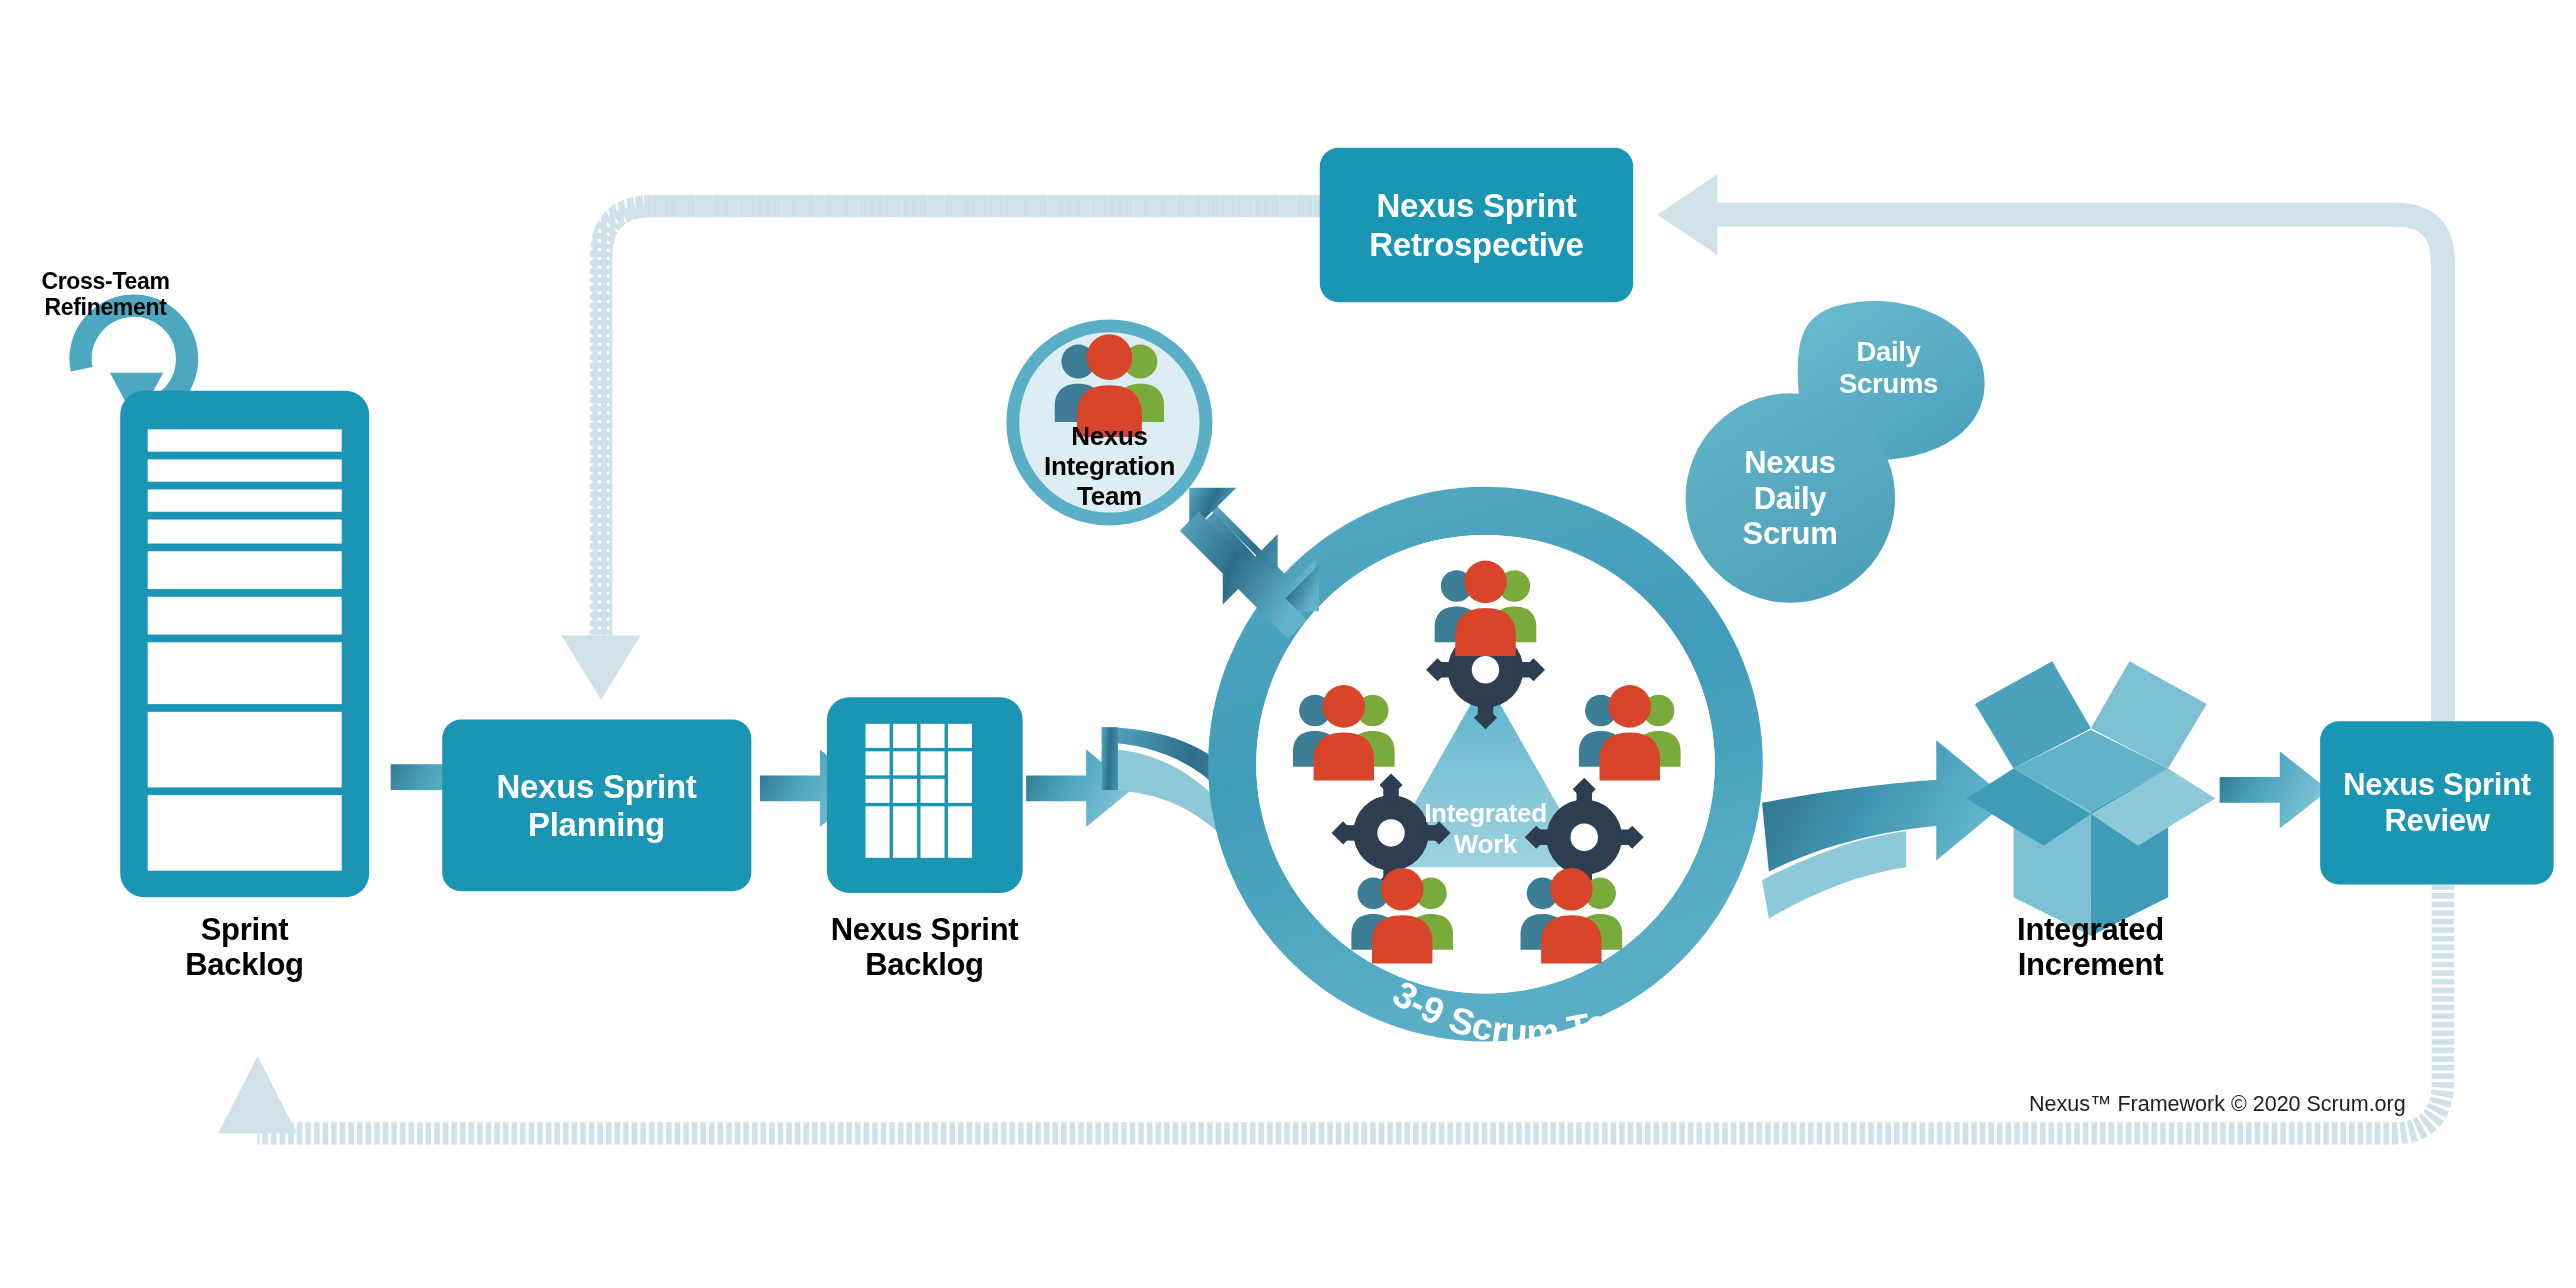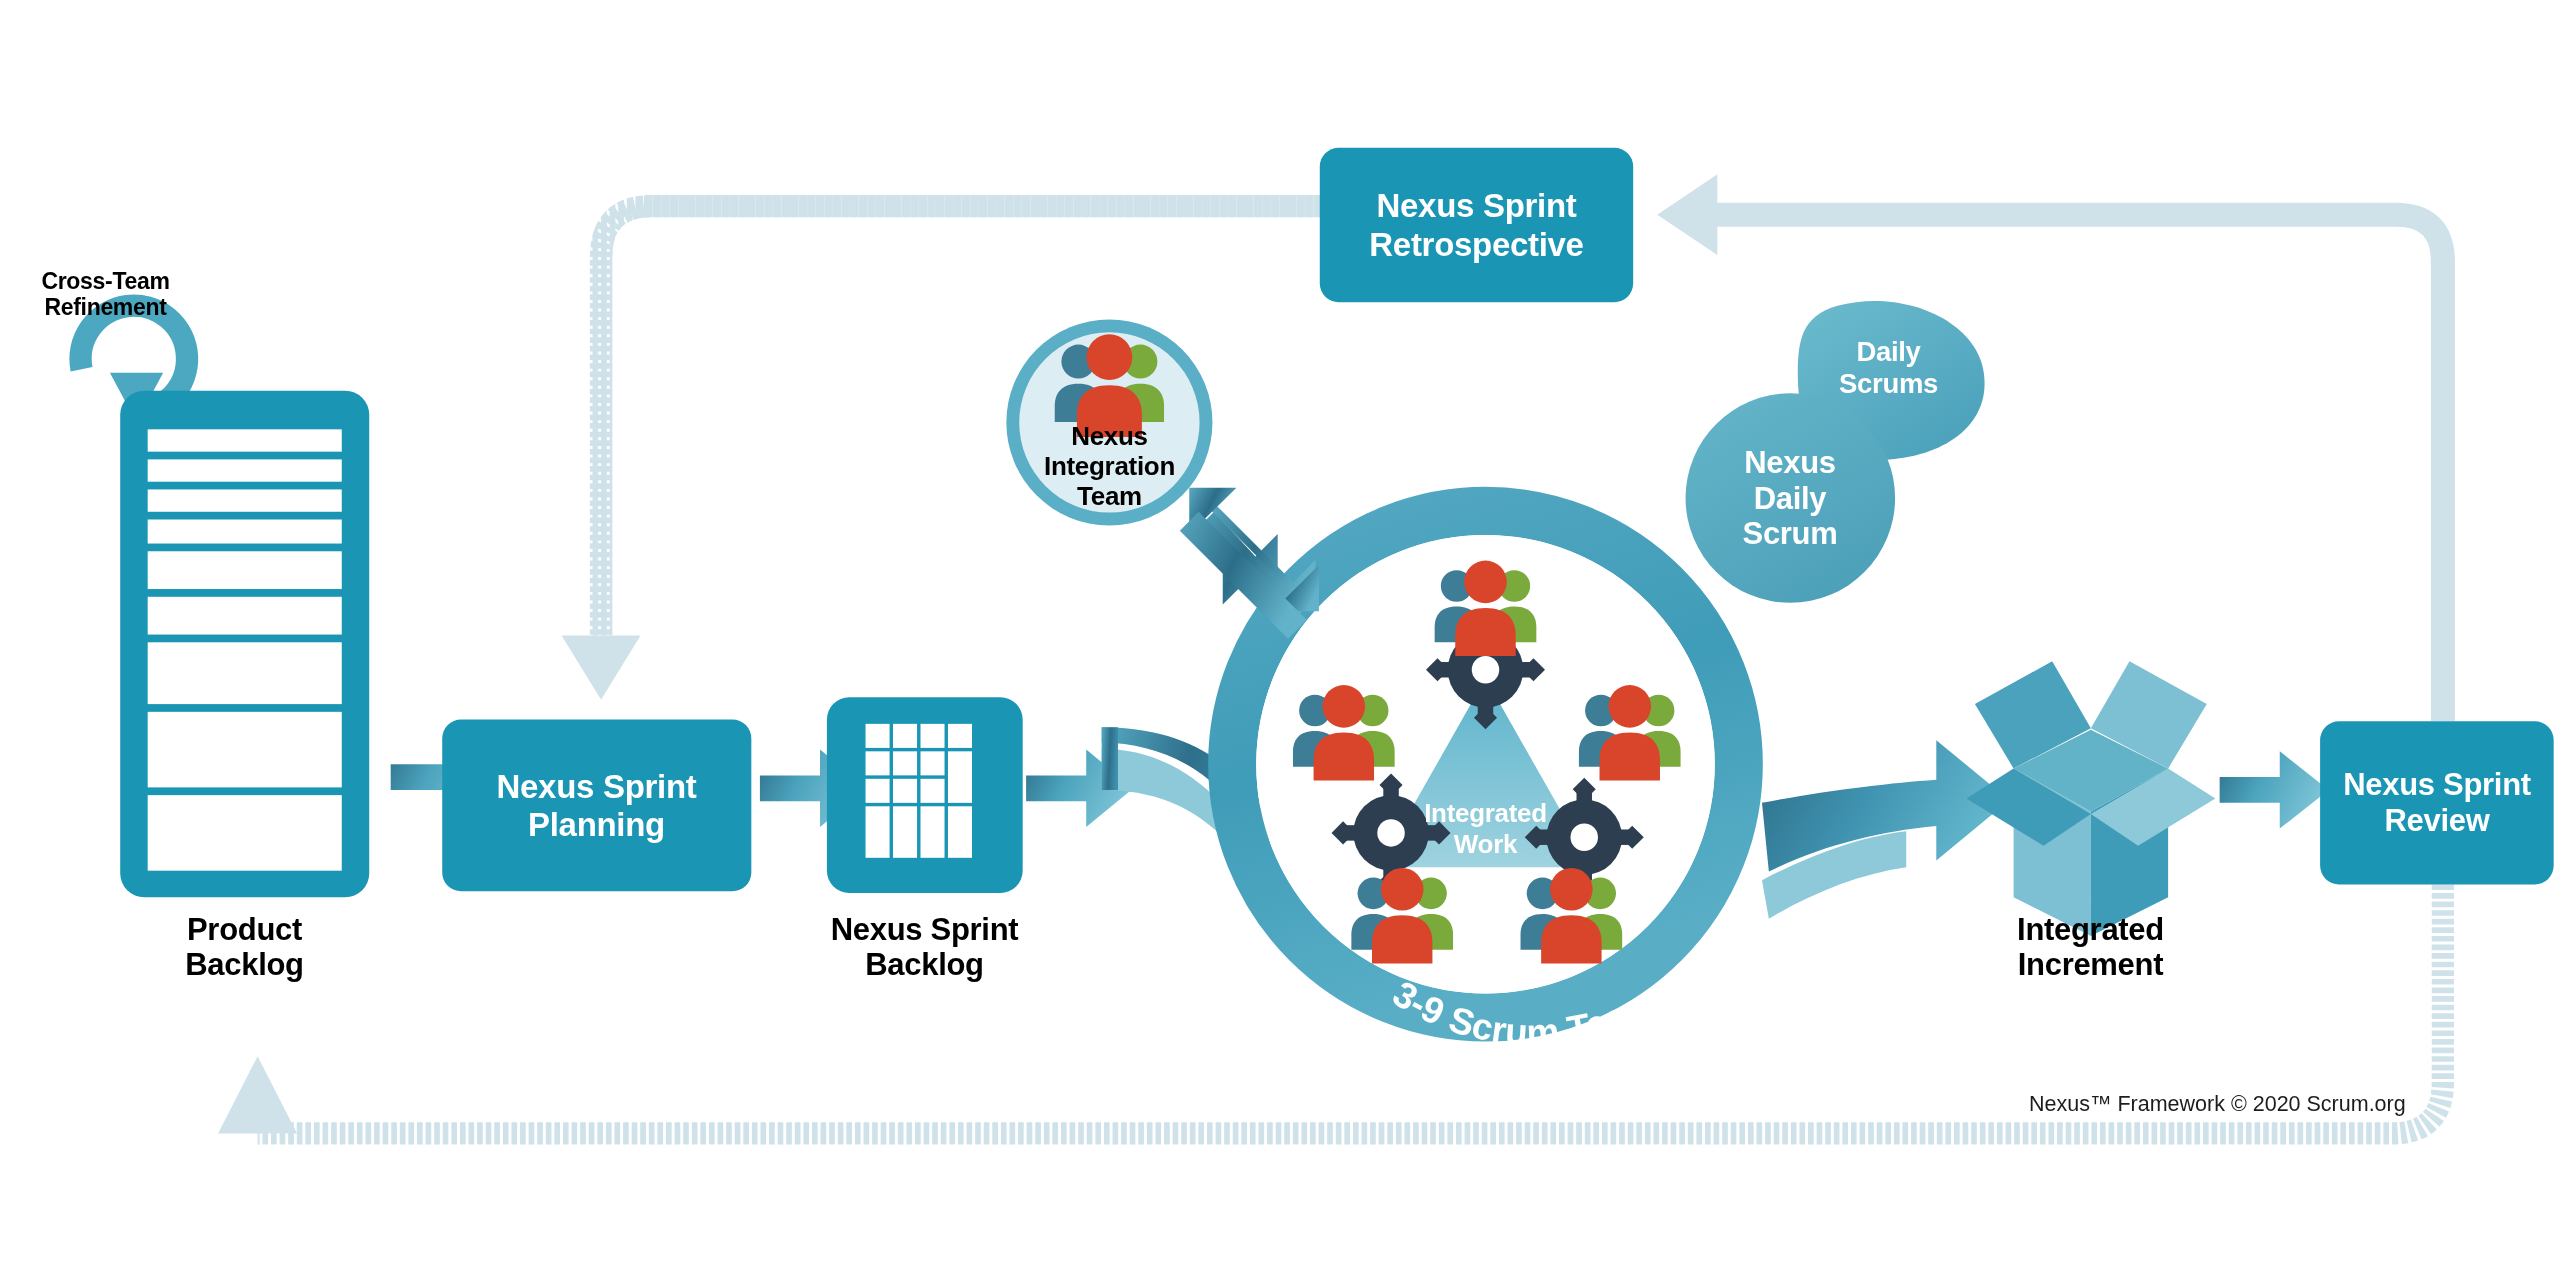--- a/index.html
+++ b/index.html
@@ -332,21 +332,21 @@
   <path d="M 2140 356 C 2215 336 2300 372 2310 432 C 2320 492 2268 530 2200 535
            C 2132 540 2096 500 2094 448 C 2092 396 2098 368 2140 356 Z" fill="url(#blobGrad)"></path>
 
   <circle cx="2085" cy="580" r="122" fill="url(#bubbleGrad)"></circle>
 
 </svg>
 
 <div class="lbl" style="left:15.5px; top:268px; width:180px; font-size:23px; text-align:center;">Cross-Team
 Refinement</div>
 
-<div class="lbl" style="left:107px; top:912px; width:275px; font-size:31px;">Product
+<div class="lbl" style="left:107px; top:912px; width:275px; font-size:31px;">Sprint
 Backlog</div>
 
 <div class="boxlbl" style="left:442px; top:720px; width:309px; height:172px; font-size:33px;">Nexus Sprint
 Planning</div>
 
 <div class="lbl" style="left:787px; top:912px; width:275px; font-size:31px;">Nexus Sprint
 Backlog</div>
 
 <div class="boxlbl" style="left:1015px; top:419px; width:189px; height:94px; font-size:26px; color:#000000;">Nexus
 Integration

